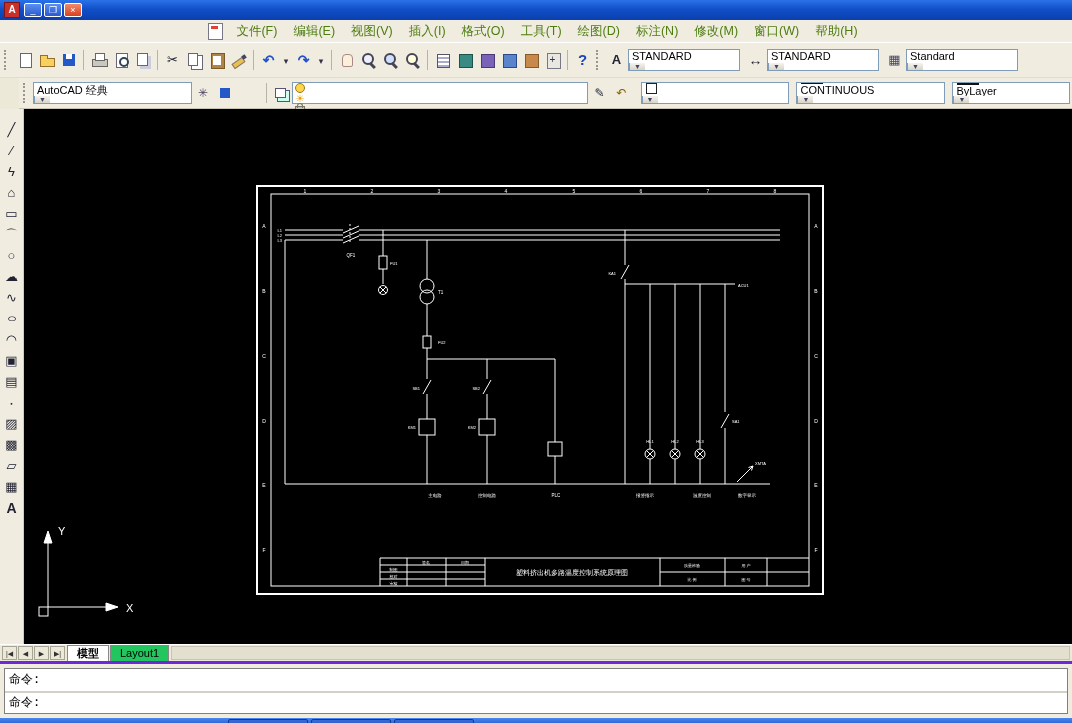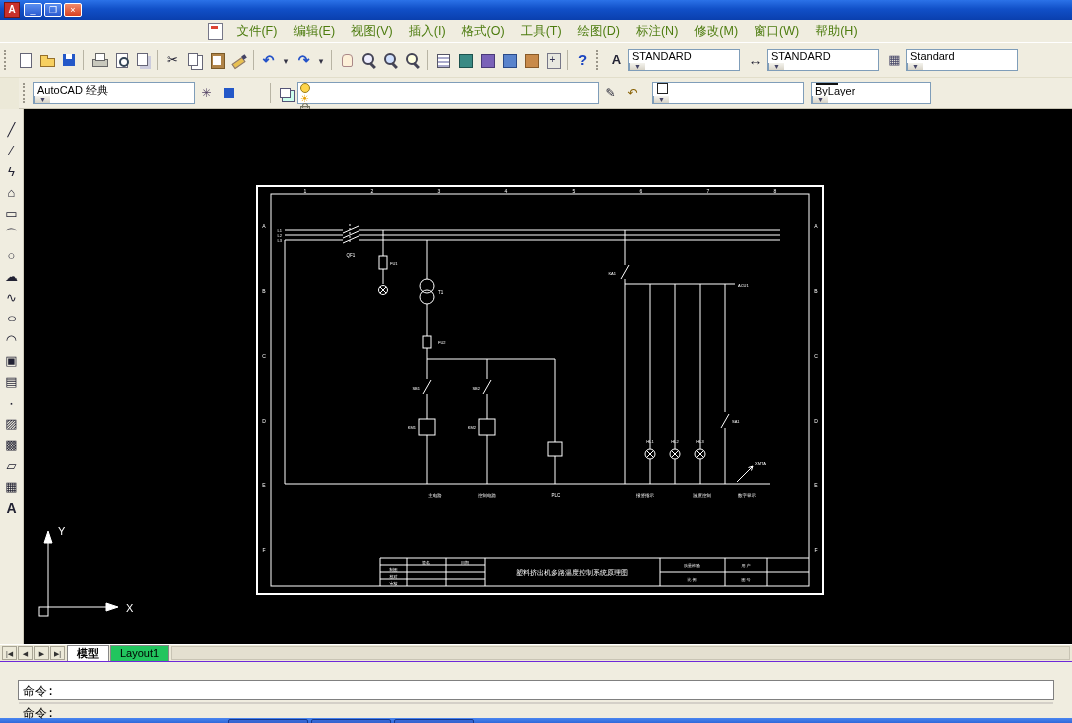--- a/index.html
+++ b/index.html
@@ -134,21 +134,21 @@
   .tnav-first::before{content:"|◀";}
   .tnav-prev::before{content:"◀";}
   .tnav-next::before{content:"▶";}
   .tnav-last::before{content:"▶|";}
   .tab{height:15px;line-height:15px;padding:0 9px;border:1px solid #888;border-bottom:none;
        background:#22c55e;margin-left:1px;}
   .tab.active{background:#fff;font-weight:bold;}
   .tabspace{flex:1;height:12px;background:#e4e0d0;border:1px solid #c8c4b4;margin:0 2px;}
 
   
-  .cmdwin{height:57px;background:#f0ede0;border-top:1px solid #6d28d9;padding:18px;box-sizing:border-box;}
+  .cmdwin{height:57px;background:#f0ede0;border-top:3px solid #6d28d9;padding:4px;box-sizing:border-box;}
   .cmdbox{height:100%;background:#fff;border:1px solid #808080;display:flex;flex-direction:column;
           font-family:"DejaVu Sans Mono",monospace;font-size:12px;box-sizing:border-box;}
   .cmdhist{flex:1;padding:2px 4px;border-bottom:2px solid #d4d0c8;}
   .cmdline{height:18px;padding:1px 4px;}
 
   
   .taskbar{height:13px;background:linear-gradient(180deg,#4a86f0,#2158cc 60%,#1a4ab8);
            display:flex;align-items:center;padding-left:228px;gap:3px;}
   .taskbtn{width:78px;height:10px;background:linear-gradient(#3a6ad8,#2450b4);
            border:1px solid #16388c;border-radius:2px;}
@@ -307,20 +307,25 @@
   </div>
   <button class="tbtn" data-name="make-layer-current-button">
       <span class="tico ico-makecur" data-name="make-layer-current-icon"></span>
     </button>
   <button class="tbtn" data-name="layer-previous-button">
       <span class="tico ico-prevlayer" data-name="layer-previous-icon"></span>
     </button>
   <div class="combo w-color" data-name="color-combo">
     <span class="cswatch" data-name="color-swatch"></span>
     <span class="cval" data-name="color-value">ByLayer</span>
+    <span class="arrow" data-name="dropdown-arrow-icon">▼</span>
+  </div>
+  <div class="combo w-lt" data-name="linetype-combo">
+    <span class="ltsample" data-name="linetype-sample"></span>
+    <span class="cval" data-name="linetype-value">CONTINUOUS</span>
     <span class="arrow" data-name="dropdown-arrow-icon">▼</span>
   </div>
   <div class="combo w-lw" data-name="lineweight-combo">
     <span class="lwsample" data-name="lineweight-sample"></span>
     <span class="cval" data-name="lineweight-value">ByLayer</span>
     <span class="arrow" data-name="dropdown-arrow-icon">▼</span>
   </div>
 </div>
 
 <div class="main" data-name="main-area">

